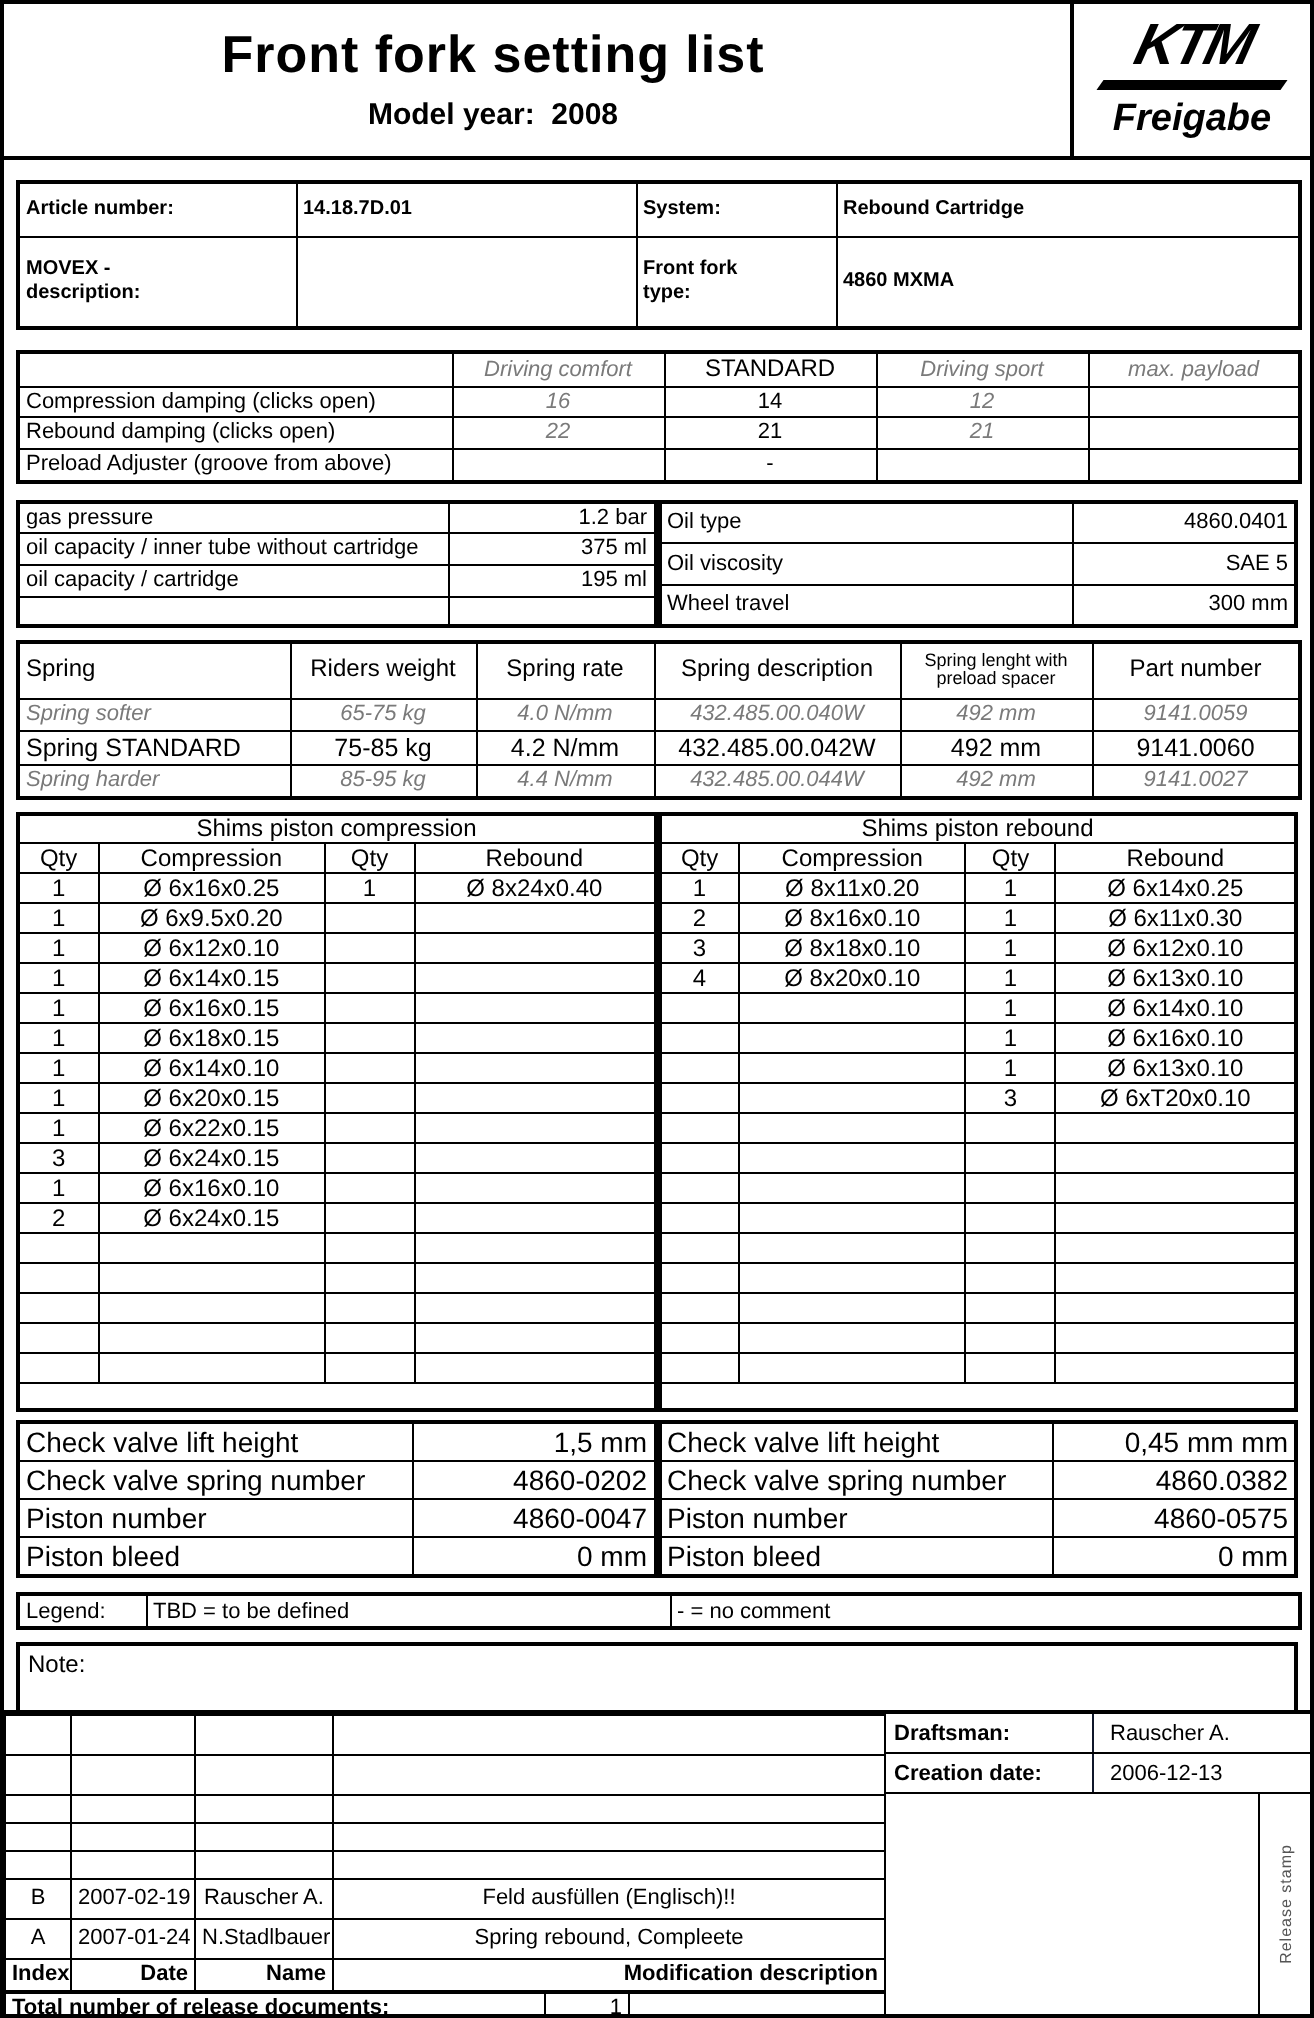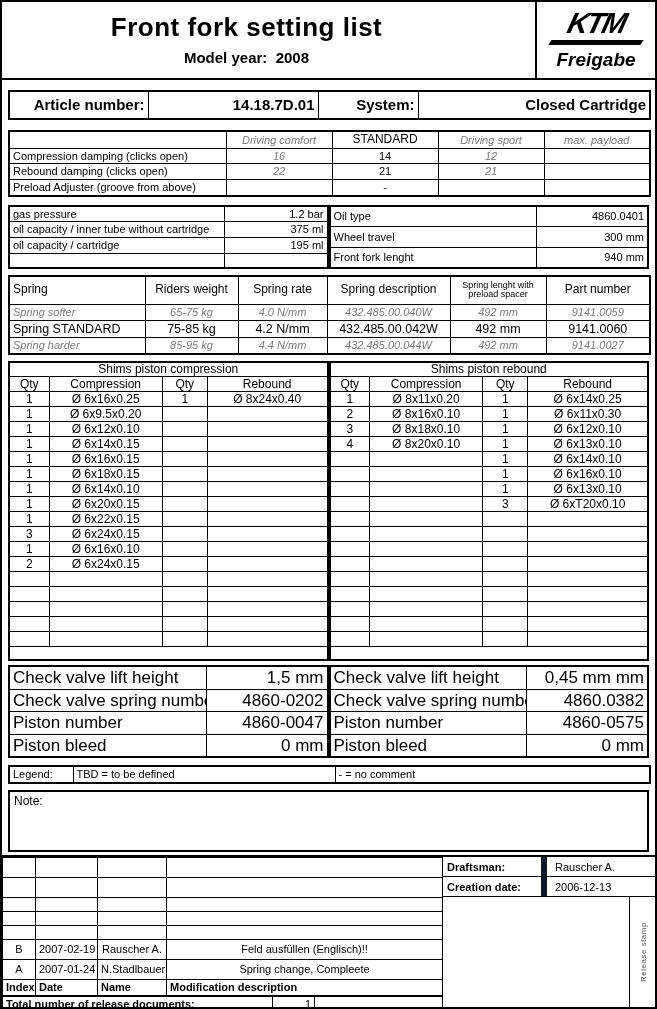--- a/index.html
+++ b/index.html
@@ -19,21 +19,21 @@
   table{border-collapse:collapse;table-layout:fixed;}
   td{border:1px solid #000;padding:1px 3px;font-size:11px;line-height:1.15;overflow:hidden;white-space:nowrap;vertical-align:middle;}
   .tbl{border:2px solid #000;width:641px;}
   .half{width:322px;}
   .cols{display:flex;justify-content:space-between;}
   .lbl{text-align:left;}
   .val{text-align:right;}
   .muted{color:#7a7a7a;font-style:italic;}
   
   .article{margin-top:10px;}
-  .article td{font-size:15px;font-weight:bold;text-align:right;white-space:pre-line;line-height:1.25;}
+  .article td{font-size:10px;font-weight:bold;text-align:left;white-space:pre-line;line-height:1.25;}
   .article .r1 td{height:24px;}
   .article .r2 td{height:42px;}
   
   .damping{margin-top:10px;}
   .damping tr{height:15px;}
   .damping td{text-align:center;}
   .damping td:first-child{text-align:left;}
   .damping td:nth-of-type(2),.damping td:nth-of-type(4),.damping td:nth-of-type(5){color:#7a7a7a;font-style:italic;}
   .damping thead td:nth-of-type(3){font-size:12px;}
   
@@ -51,41 +51,41 @@
   
   .shimsrow{margin-top:6px;}
   .shims td{text-align:center;font-size:12px;padding:0 2px;}
   .shims thead tr{height:15px;}
   .shims tbody tr{height:15px;}
   .shims thead .ttl td{font-size:12px;}
   .shims tfoot tr{height:13px;}
   
   .checkrow{margin-top:4px;}
   .check tr{height:15px;}
-  .check td{font-size:17px;}
+  .check td{font-size:14px;}
   
   .legend{margin-top:7px;}
   .legend tr{height:17px;}
   
   .notebox{margin-top:6px;height:62px;border:2px solid #000;box-sizing:border-box;font-size:12px;padding:2px 4px;}
   
   .bottom{position:absolute;left:0;right:0;bottom:0;height:150px;border-top:2px solid #000;display:flex;background:#fff;}
   .bottom-left{width:440px;}
   .bottom-left table{width:440px;}
   .hist td{text-align:center;}
   .hist tr:nth-of-type(1),.hist tr:nth-of-type(2){height:20px;}
   .hist tr:nth-of-type(3),.hist tr:nth-of-type(4),.hist tr:nth-of-type(5){height:14px;}
   .hist tr:nth-of-type(6),.hist tr:nth-of-type(7){height:20px;}
   .idxhead tr{height:15px;}
-  .idxhead td{font-weight:bold;text-align:left;margin-top:32px;}
+  .idxhead td{font-weight:bold;text-align:right;margin-top:32px;}
   .totalrow tr{height:13px;}
   .totalrow .tlab{font-weight:bold;text-align:left;}
   .bottom-right{flex:1;display:flex;flex-direction:column;}
   .dr-row{height:20px;display:flex;border-left:1px solid #000;border-bottom:1px solid #000;box-sizing:border-box;}
-  .dr-label{width:104px;border-right:6px solid #0f172a;font-weight:bold;font-size:11px;padding:4px 4px 0;box-sizing:border-box;}
+  .dr-label{width:104px;border-right:1px solid #0f172a;font-weight:bold;font-size:11px;padding:4px 4px 0;box-sizing:border-box;}
   .dr-value{flex:1;font-size:11px;padding:4px 8px 0;}
   .release-area{flex:1;display:flex;}
   .release-box{width:188px;border-left:1px solid #000;border-right:1px solid #000;box-sizing:border-box;}
   .release-strip{flex:1;position:relative;}
   .release-text{position:absolute;top:50%;left:50%;transform:translate(-50%,-50%) rotate(-90deg);font-size:8px;color:#555;white-space:nowrap;letter-spacing:.5px;}
 </style>
 </head>
 <body>
 
 <div class="page">
@@ -109,21 +109,29 @@
           <col style="width:139px">
           <col style="width:170px">
           <col style="width:100px">
           <col style="width:232px">
         </colgroup>
       <tbody>
           <tr class="r1">
         <td>Article number:</td>
         <td>14.18.7D.01</td>
         <td>System:</td>
-        <td>Closed Cartridge</td>
+        <td>Rebound Cartridge</td>
+      </tr>
+      <tr class="r2">
+        <td>MOVEX -
+description:</td>
+        <td></td>
+        <td>Front fork
+type:</td>
+        <td>4860 MXMA</td>
       </tr>
     </tbody>
       </table>
 
     <table class="tbl damping">
       <colgroup>
           <col style="width:217px">
           <col style="width:106px">
           <col style="width:106px">
           <col style="width:106px">
@@ -200,30 +208,30 @@
             <col style="width:207px">
             <col style="width:111px">
           </colgroup>
         <tbody>
 
             <tr>
               <td class="lbl">Oil type</td>
               <td class="val">4860.0401</td>
             </tr>
 
+            <tr>
+              <td class="lbl">Oil viscosity</td>
+              <td class="val">SAE 5</td>
+            </tr>
 
             <tr>
               <td class="lbl">Wheel travel</td>
               <td class="val">300 mm</td>
             </tr>
 
-            <tr>
-              <td class="lbl">Front fork lenght</td>
-              <td class="val">940 mm</td>
-            </tr>
           </tbody>
       </table>
     </div>
 
     <table class="tbl spring">
       <colgroup>
           <col style="width:136px">
           <col style="width:93px">
           <col style="width:89px">
           <col style="width:123px">
@@ -695,21 +703,21 @@
               <td>B</td>
               <td>2007-02-19</td>
               <td>Rauscher A.</td>
               <td>Feld ausfüllen (Englisch)!!</td>
             </tr>
 
             <tr>
               <td>A</td>
               <td>2007-01-24</td>
               <td>N.Stadlbauer</td>
-              <td>Spring change, Compleete</td>
+              <td>Spring rebound, Compleete</td>
             </tr>
           </tbody>
         <tfoot class="idxhead">
           <tr>
             <td>Index</td>
             <td>Date</td>
             <td>Name</td>
             <td>Modification description</td>
           </tr>
         </tfoot>

